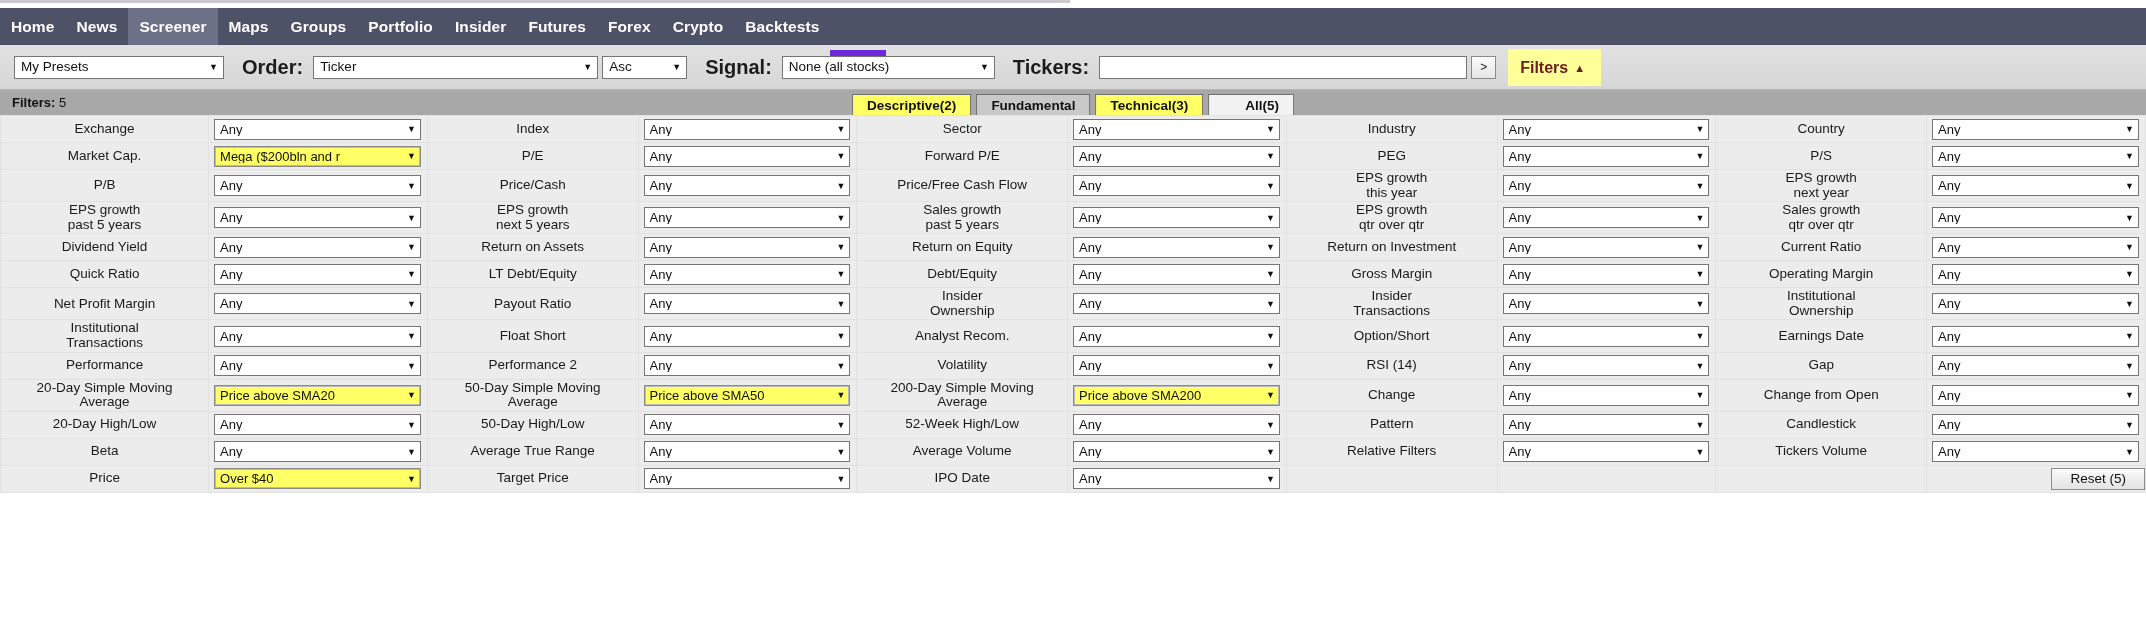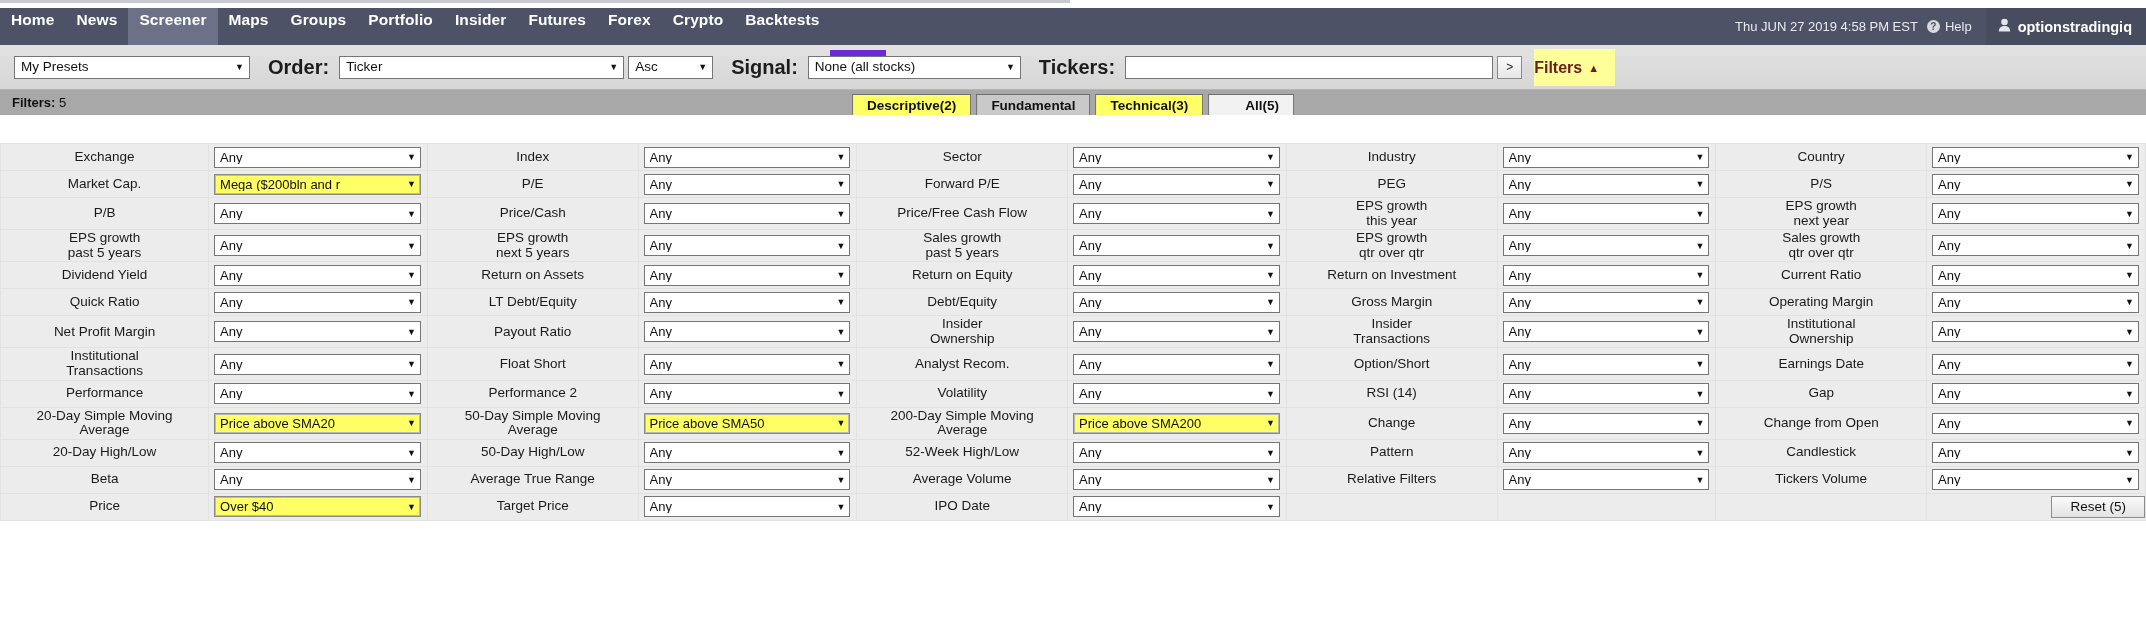--- a/index.html
+++ b/index.html
@@ -28,21 +28,22 @@
     background: #4d5266;
     display: flex;
     align-items: stretch;
     color: #ffffff;
     font-size: 15.5px;
     font-weight: bold;
     position: relative;
   }
   .nav-item {
     display: flex;
-    padding: 3px 11px;
+    align-items: center;
+    padding: 12px 11px;
     white-space: nowrap;
     letter-spacing: .1px;
   }
   .nav-item.active-light { background: #6c7187; }
   .nav-item.active-dark  { background: #6d28d9; margin-top: 42px; }
   .nav-spacer { flex: 1; }
 
   .nav-right {
     display: flex;
     align-items: center;
@@ -92,41 +93,41 @@
   }
   .fld .cap {
     flex: 1; overflow: hidden; white-space: nowrap;
     line-height: 1;
   }
   .caret { font-size: 9px; color: #111; padding-left: 6px; padding-right: 2px; }
   .tb-label {
     font-size: 20px; font-weight: bold; color: #1c1c1c;
     padding: 0 10px 0 18px; white-space: nowrap;
   }
-  .presets  { width: 236px; }
+  .presets  { width: 210px; }
   .orderby  { width: 285px; }
   .ascdesc  { width: 85px; }
   .signal   { width: 213px; }
   .tickers  { width: 368px; padding-right: 6px; }
   .go-btn {
     width: 25px; height: 23px;
     background: linear-gradient(#fbfbfb, #e6e6e6);
     border: 1px solid #8a8a8a;
     margin-left: 4px;
     font-size: 12px; color: #222;
     display: flex; align-items: center; justify-content: center;
   }
   .filters-btn {
     margin-left: 12px;
     height: 37px;
     background: #ffff99;
     color: #6b2020;
     font-size: 16px; font-weight: bold;
     display: flex; align-items: center; gap: 6px;
-    padding: 0 16px 0 0;
+    padding: 0 16px 0 12px;
     align-self: stretch;
     margin-top: 4px;
   }
   .filters-btn .tri { font-size: 11px; color: #6b2020; }
 
   
   .filtersbar {
     height: 25px;
     background: #a8a8a8;
     display: flex;
@@ -158,21 +159,20 @@
   .tab.yellow { background: #ffff66; }
   .tab.grey   { background: #c9c9c9; }
   .tab.white  { background: #f2f2f2; padding-left: 36px; }
 
   
   .grid {
     width: 2146px;
     border-collapse: collapse;
     table-layout: fixed;
     background: #ffffff;
-    margin-top: 28px;
   }
   .grid tr { height: 27px; }
   .grid td {
     border: 1px solid #e2e2e2;
     font-size: 13.5px;
     color: #1a1a1a;
     padding: 0;
     vertical-align: middle;
   }
   td.lbl {
@@ -266,36 +266,20 @@
     </div>
   <div class="nav-item">
       <span>Backtests</span>
     </div>
   <div class="nav-item active-dark">
       <span>Elite</span>
     </div>
 
   <div class="nav-spacer"></div>
 
-  <div class="nav-right">
-    <div class="nav-datetime">Thu JUN 27 2019 4:58 PM EST</div>
-    <div class="help-wrap">
-      <span class="circ-q">?</span>
-      <span>Help</span>
-    </div>
-    <div class="user-wrap">
-      <span class="person-ico">
-        <svg width="13" height="14" viewBox="0 0 13 14">
-            <circle cx="6.5" cy="4" r="3.3" fill="#e4e5ea"></circle>
-            <path d="M0.8 13.5 C0.8 9.6 3.4 8 6.5 8 C9.6 8 12.2 9.6 12.2 13.5 Z" fill="#e4e5ea"></path>
-          </svg>
-      </span>
-      <span>optionstradingiq</span>
-    </div>
-  </div>
 </div>
 
 <div class="toolbar">
   <div class="fld presets">
     <span class="cap">My Presets</span>
     <span class="caret">▼</span>
   </div>
 
   <div class="tb-label">Order:</div>
   <div class="fld orderby">

